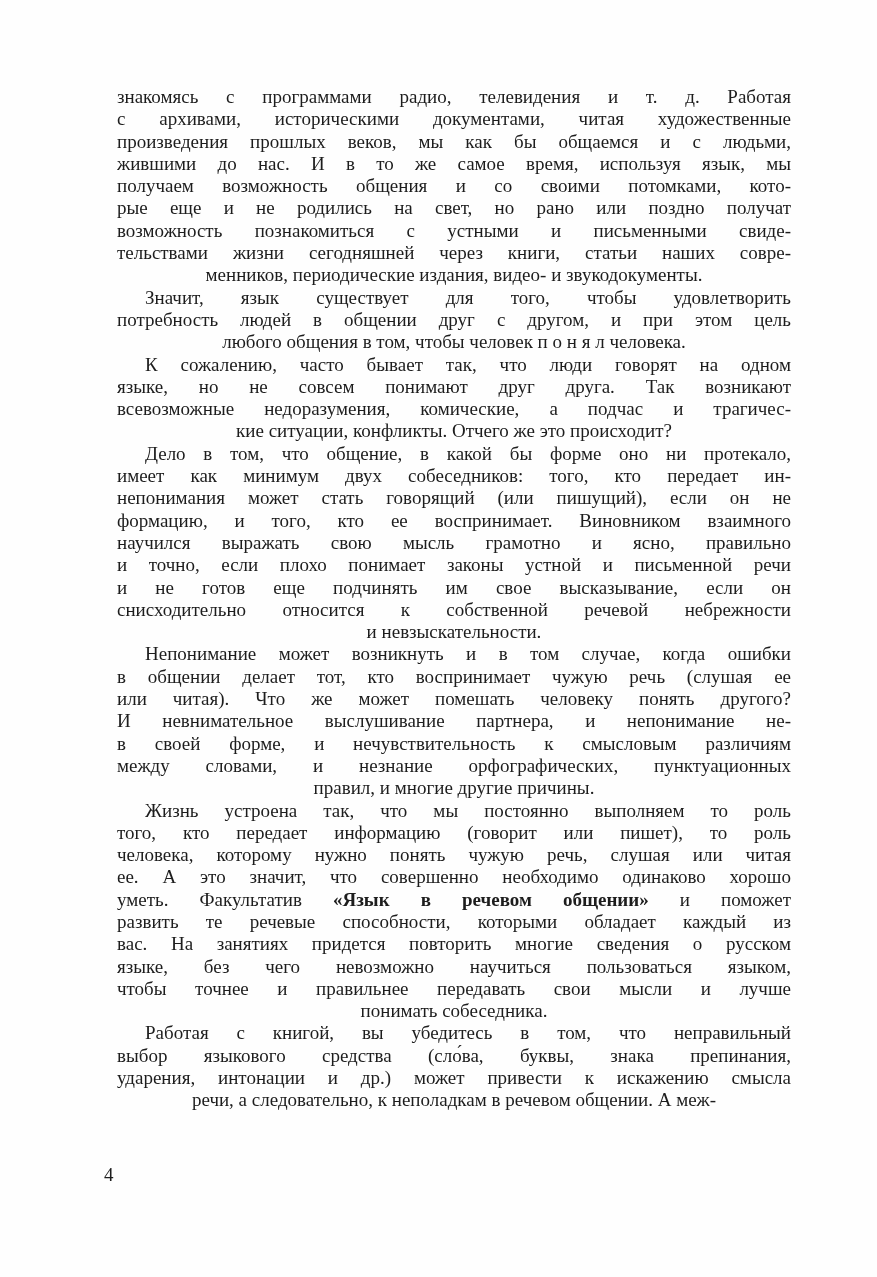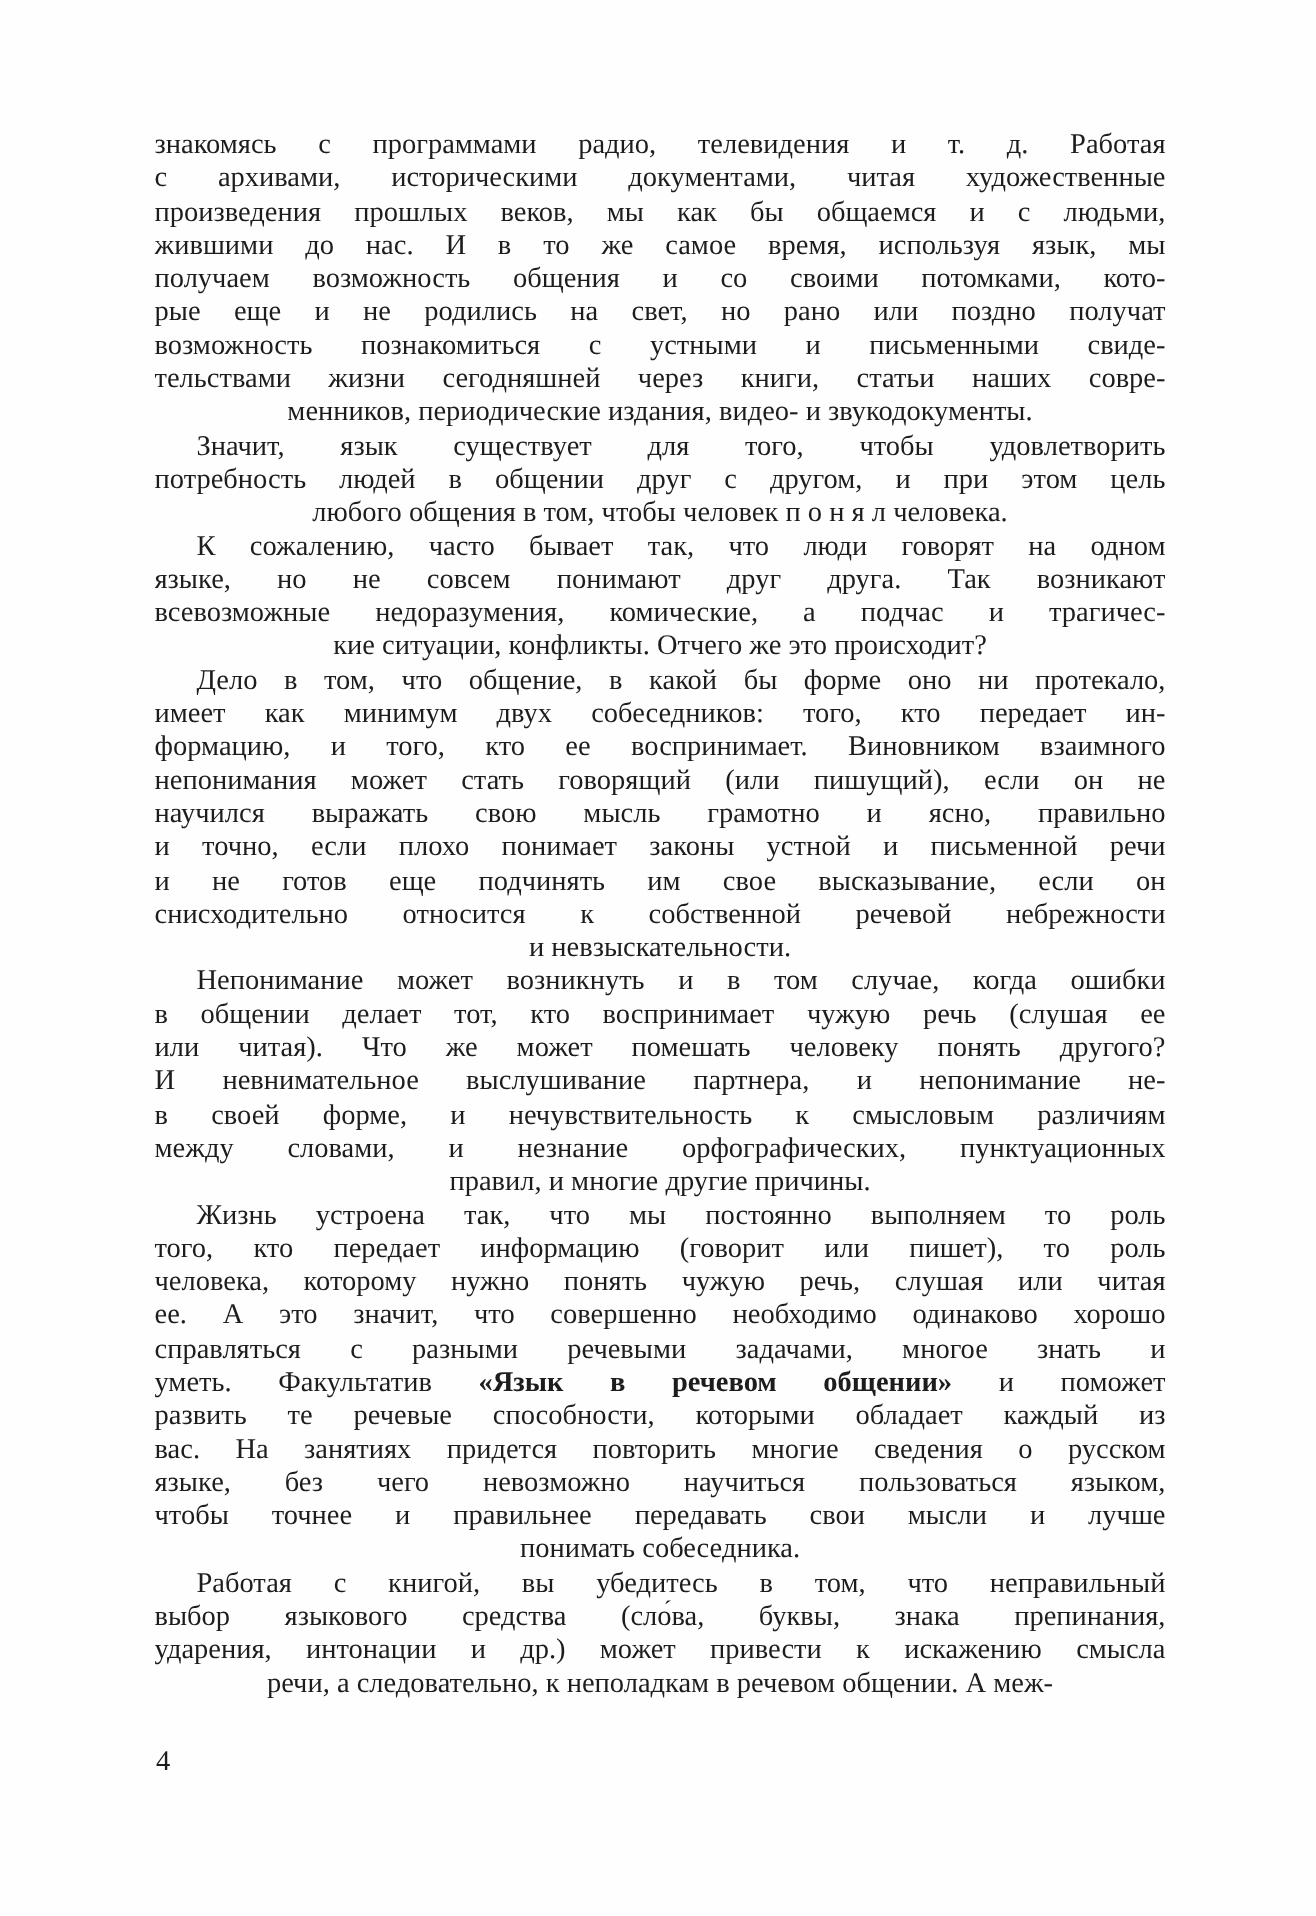--- a/index.html
+++ b/index.html
@@ -11,21 +11,21 @@
     position: relative;
     width: 877px;
     height: 1277px;
     background: #fefefe;
     font-family: "Liberation Serif", "DejaVu Serif", serif;
     color: #1d1d1d;
     overflow: hidden;
   }
   .text-block {
     position: absolute;
-    left: 103px;
+    left: 117px;
     top: 86px;
     width: 674px;
     font-size: 19px;
   }
   .paragraph {
     margin: 0;
     padding: 0;
   }
   .line {
     height: 22.3px;
@@ -82,43 +82,42 @@
       </div>
       <div class="paragraph">
         <div class="line just indent">К сожалению, часто бывает так, что люди говорят на одном</div>
         <div class="line just">языке, но не совсем понимают друг друга. Так возникают</div>
         <div class="line just">всевозможные недоразумения, комические, а подчас и трагичес-</div>
         <div class="line">кие ситуации, конфликты. Отчего же это происходит?</div>
       </div>
       <div class="paragraph">
         <div class="line just indent">Дело в том, что общение, в какой бы форме оно ни протекало,</div>
         <div class="line just">имеет как минимум двух собеседников: того, кто передает ин-</div>
+        <div class="line just">непонимания может стать говорящий (или пишущий), если он не</div>
         <div class="line just">формацию, и того, кто ее воспринимает. Виновником взаимного</div>
-        <div class="line just">непонимания может стать говорящий (или пишущий), если он не</div>
         <div class="line just">научился выражать свою мысль грамотно и ясно, правильно</div>
         <div class="line just">и точно, если плохо понимает законы устной и письменной речи</div>
         <div class="line just">и не готов еще подчинять им свое высказывание, если он</div>
         <div class="line just">снисходительно относится к собственной речевой небрежности</div>
         <div class="line">и невзыскательности.</div>
       </div>
       <div class="paragraph">
         <div class="line just indent">Непонимание может возникнуть и в том случае, когда ошибки</div>
         <div class="line just">в общении делает тот, кто воспринимает чужую речь (слушая ее</div>
         <div class="line just">или читая). Что же может помешать человеку понять другого?</div>
         <div class="line just">И невнимательное выслушивание партнера, и непонимание не-</div>
         <div class="line just">в своей форме, и нечувствительность к смысловым различиям</div>
         <div class="line just">между словами, и незнание орфографических, пунктуационных</div>
         <div class="line">правил, и многие другие причины.</div>
       </div>
       <div class="paragraph">
         <div class="line just indent">Жизнь устроена так, что мы постоянно выполняем то роль</div>
         <div class="line just">того, кто передает информацию (говорит или пишет), то роль</div>
         <div class="line just">человека, которому нужно понять чужую речь, слушая или читая</div>
         <div class="line just">ее. А это значит, что совершенно необходимо одинаково хорошо</div>
-        <div class="line just">справляться с разными речевыми задачами, многое знать и</div>
         <div class="line just">уметь. Факультатив <span class="bold">«Язык в речевом общении»</span> и поможет</div>
         <div class="line just">развить те речевые способности, которыми обладает каждый из</div>
         <div class="line just">вас. На занятиях придется повторить многие сведения о русском</div>
         <div class="line just">языке, без чего невозможно научиться пользоваться языком,</div>
         <div class="line just">чтобы точнее и правильнее передавать свои мысли и лучше</div>
         <div class="line">понимать собеседника.</div>
       </div>
       <div class="paragraph">
         <div class="line just indent">Работая с книгой, вы убедитесь в том, что неправильный</div>
         <div class="line just">выбор языкового средства (сло́ва, буквы, знака препинания,</div>

